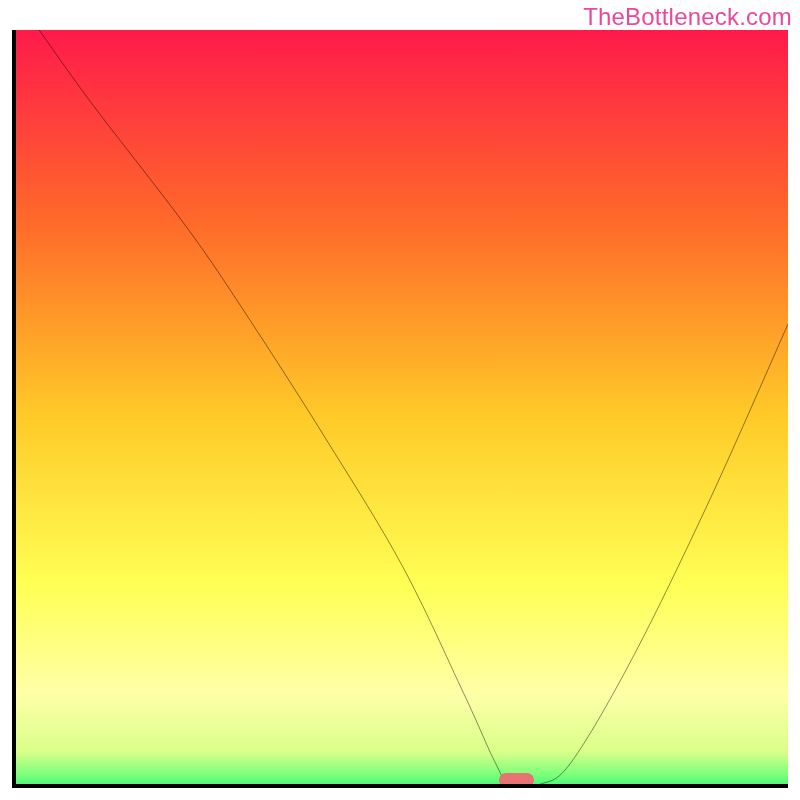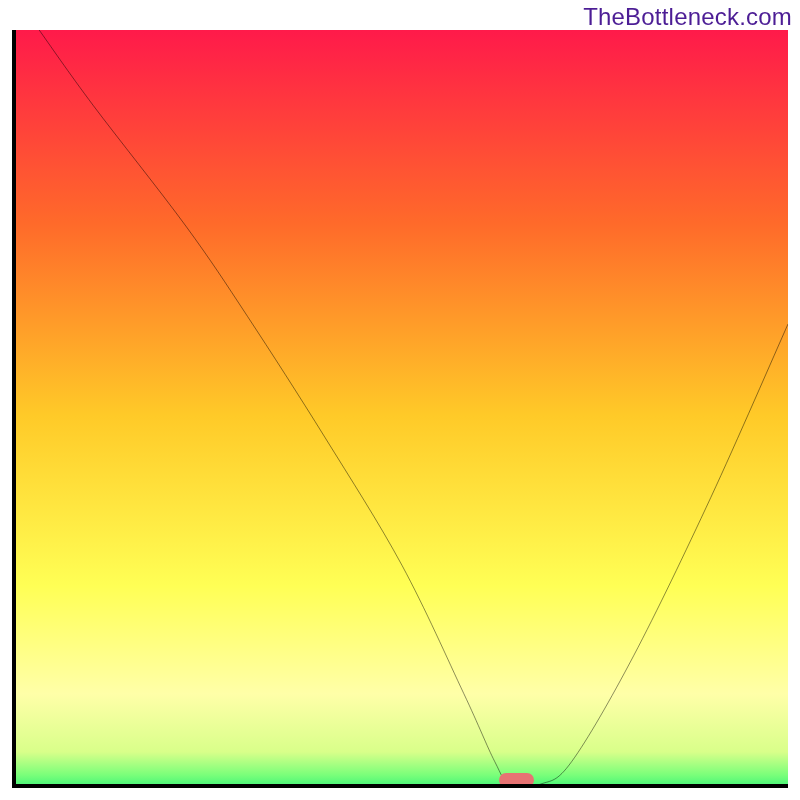--- a/index.html
+++ b/index.html
@@ -13,21 +13,21 @@
   }
   .stage {
     position: relative;
     width: 800px;
     height: 800px;
   }
   .watermark {
     position: absolute;
     top: 3px;
     right: 8px;
-    color: #4c1d95;
+    color: #ec4899;
     font-size: 24px;
     font-weight: 400;
     letter-spacing: 0.2px;
     z-index: 5;
   }
   .plot-area {
     position: absolute;
     left: 12px;
     top: 30px;
     width: 776px;

